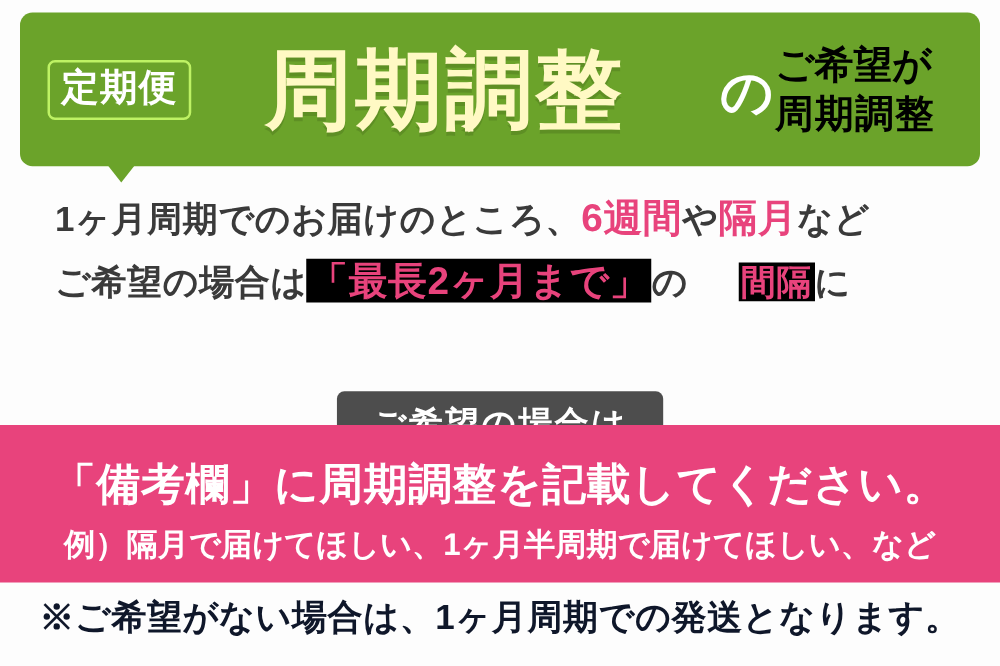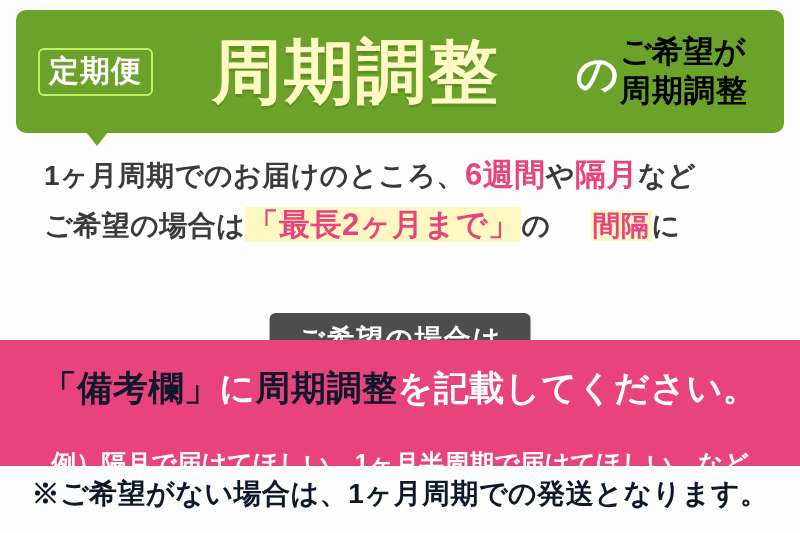--- a/index.html
+++ b/index.html
@@ -110,21 +110,21 @@
     top: 150px;
     width: 740px;
     color: #3a3a3a;
     font-size: 28px;
     line-height: 1.62;
     font-weight: bold;
     letter-spacing: 0.5px;
   }
   .body-block .line { white-space: nowrap; }
   .hl-yellow {
-    background: #fef9c3;
+    background: #000000;
     padding: 0 2px;
   }
   .em-red {
     color: #e8437c;
     font-size: 31px;
   }
   .em-pink-plain {
     color: #e8437c;
     margin-left: 40px;
   }
@@ -159,32 +159,31 @@
     left: 50%;
     transform: translateX(-50%);
     top: 30px;
     color: #ffffff;
     font-size: 35px;
     font-weight: bold;
     letter-spacing: 0.5px;
     white-space: nowrap;
     line-height: 1;
   }
-  .pink-line-1 .quoted { color: #0f172a; }
+  .pink-line-1 .quoted { color: #ffffff; }
   .pink-line-2 {
     position: absolute;
     left: 50%;
     transform: translateX(-50%);
     top: 84px;
     color: #ffffff;
     font-size: 25px;
     font-weight: bold;
     white-space: nowrap;
     line-height: 1;
-    margin-top: 27px;
   }
 
   
   .footer-note {
     position: absolute;
     left: 50%;
     transform: translateX(-50%);
     top: 480px;
     color: #0f172a;
     font-size: 28px;

